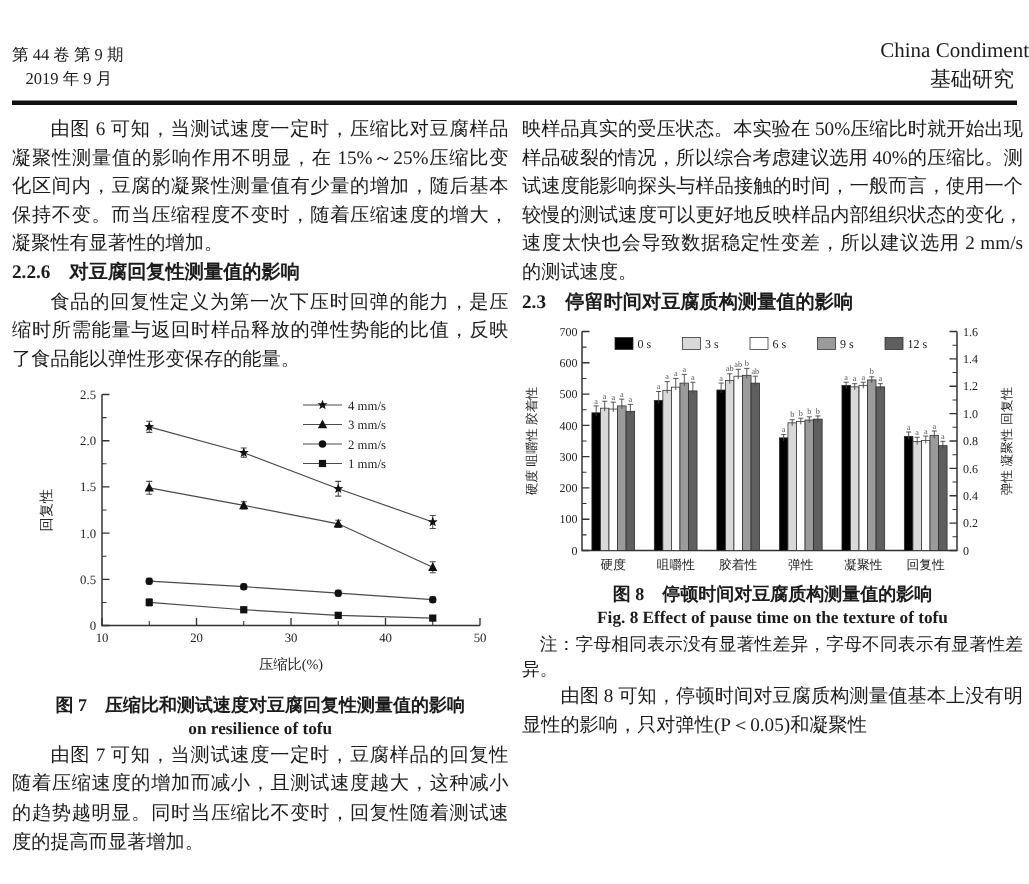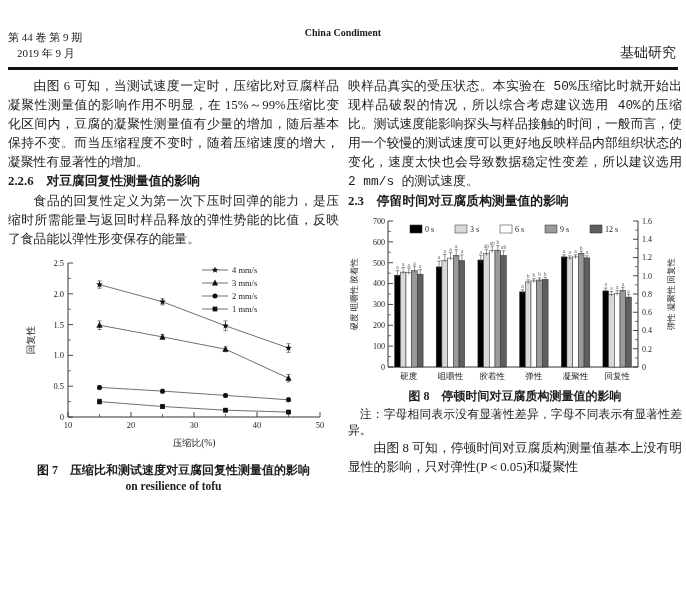--- a/index.html
+++ b/index.html
@@ -5,28 +5,28 @@
   html,body{margin:0;padding:0;background:#ffffff;}
   .page{
     position:relative;width:686px;height:589px;background:#fff;overflow:hidden;
     font-family:"Liberation Serif","DejaVu Serif",serif;color:#1c1c1c;margin-top:20px;
   }
   
   .hdr-left{position:absolute;left:8px;top:9px;font-size:11px;line-height:16px;}
   .hdr-left .l2{padding-left:9px;}
   .hdr-center{position:absolute;left:0;right:0;top:5px;text-align:center;}
   .hdr-zh{font-size:16px;letter-spacing:11px;text-indent:11px;}
-  .hdr-en{font-size:10px;font-weight:bold;margin-top:2px;}
+  .hdr-en{font-size:14px;font-weight:normal;margin-top:2px;text-align:right;}
   .hdr-right{position:absolute;right:10px;top:24px;font-size:14px;}
   .hdr-rule{position:absolute;left:8px;right:8px;top:47px;height:2.5px;background:#111;}
   
   .col-left{position:absolute;left:8px;top:57px;width:331px;}
   .col-right{position:absolute;left:348px;top:57px;width:334px;}
   p.body{font-size:12.8px;line-height:19.1px;text-align:justify;margin:0;text-indent:2em;}
-  p.noindent{text-indent:0;font-family:Liberation Mono, monospace;}
+  p.noindent{text-indent:0;}
   .sec{font-size:12.8px;font-weight:bold;margin:0;line-height:19.1px;}
   .fig-wrap{text-align:center;margin-top:4px;}
   .fig-wrap svg{display:block;margin:0 auto;font-family:"Liberation Serif","DejaVu Serif",serif;}
   .cap-zh{font-size:12px;font-weight:bold;text-align:center;margin:1px 0 0 0;line-height:17px;}
   .cap-en{font-size:11.5px;font-weight:bold;text-align:center;margin:0;line-height:15.5px;}
   .note{font-size:11.8px;line-height:16.8px;text-align:justify;margin:1px 0 0 0;text-indent:1em;}
 </style>
 </head>
 <body>
 
@@ -36,21 +36,21 @@
     <div>第 44 卷 第 9 期</div>
     <div class="l2">2019 年 9 月</div>
   </div>
   <div class="hdr-center">
     <div class="hdr-en">China Condiment</div>
   </div>
   <div class="hdr-right">基础研究</div>
   <div class="hdr-rule"></div>
 
   <div class="col-left">
-    <p class="body">由图 6 可知，当测试速度一定时，压缩比对豆腐样品凝聚性测量值的影响作用不明显，在 15%～99%压缩比变化区间内，豆腐的凝聚性测量值有少量的增加，随后基本保持不变。而当压缩程度不变时，随着压缩速度的增大，凝聚性有显著性的增加。</p>
+    <p class="body">由图 6 可知，当测试速度一定时，压缩比对豆腐样品凝聚性测量值的影响作用不明显，在 15%～25%压缩比变化区间内，豆腐的凝聚性测量值有少量的增加，随后基本保持不变。而当压缩程度不变时，随着压缩速度的增大，凝聚性有显著性的增加。</p>
     <p class="sec">2.2.6　对豆腐回复性测量值的影响</p>
     <p class="body">食品的回复性定义为第一次下压时回弹的能力，是压缩时所需能量与返回时样品释放的弹性势能的比值，反映了食品能以弹性形变保存的能量。</p>
     <div class="fig-wrap" id="fig7">
         <svg width="304" height="208" viewBox="0 0 304 208">
           <path d="M46 10 L46 164 L298 164" fill="none" stroke="#333" stroke-width="1"></path>
           <line x1="46" y1="164" x2="51" y2="164" stroke="#333" stroke-width="0.9"></line>
           <text x="42" y="167" text-anchor="end" font-size="8.5" fill="#222">0</text>
           <line x1="46" y1="133.2" x2="51" y2="133.2" stroke="#333" stroke-width="0.9"></line>
           <text x="42" y="136.2" text-anchor="end" font-size="8.5" fill="#222">0.5</text>
           <line x1="46" y1="102.4" x2="51" y2="102.4" stroke="#333" stroke-width="0.9"></line>
@@ -159,20 +159,21 @@
           <text x="210" y="46" font-size="8.5" fill="#222">2 mm/s</text>
           <line x1="180" y1="56" x2="206" y2="56" stroke="#4a4a4a" stroke-width="0.8"></line>
           <rect x="190.6" y="53.6" width="4.8" height="4.8" fill="#111111"></rect>
           <text x="210" y="59" font-size="8.5" fill="#222">1 mm/s</text>
           <text x="172" y="193" text-anchor="middle" font-size="9.5" fill="#222">压缩比(%)</text>
           <text x="12" y="87" text-anchor="middle" font-size="9.5" fill="#222" transform="rotate(-90 12 87)">回复性</text>
         </svg>
       </div>
     <p class="cap-zh">图 7　压缩比和测试速度对豆腐回复性测量值的影响</p>
     <p class="cap-en">on resilience of tofu</p>
+    <p class="body">由图 7 可知，当测试速度一定时，豆腐样品的回复性随着压缩速度的增加而减小，且测试速度越大，这种减小的趋势越明显。同时当压缩比不变时，回复性随着测试速度的提高而显著增加。</p>
   </div>
 
   <div class="col-right">
     <p class="body noindent">映样品真实的受压状态。本实验在 50%压缩比时就开始出现样品破裂的情况，所以综合考虑建议选用 40%的压缩比。测试速度能影响探头与样品接触的时间，一般而言，使用一个较慢的测试速度可以更好地反映样品内部组织状态的变化，速度太快也会导致数据稳定性变差，所以建议选用 2 mm/s 的测试速度。</p>
     <p class="sec">2.3　停留时间对豆腐质构测量值的影响</p>
     <div class="fig-wrap" id="fig8">
         <svg width="334" height="172" viewBox="0 0 334 172">
           <path d="M40 6 L40 152 L290 152 L290 6" fill="none" stroke="#333" stroke-width="1"></path>
           <line x1="40" y1="152" x2="45" y2="152" stroke="#333" stroke-width="0.9"></line>
           <text x="37" y="154.8" text-anchor="end" font-size="8" fill="#222">0</text>
@@ -357,17 +358,18 @@
           <text x="167" y="17" font-size="8" fill="#222">6 s</text>
           <rect x="197" y="10" width="12" height="8" fill="#9b9b9b" stroke="#2a2a2a" stroke-width="0.5"></rect>
           <text x="212" y="17" font-size="8" fill="#222">9 s</text>
           <rect x="242" y="10" width="12" height="8" fill="#5f5f5f" stroke="#2a2a2a" stroke-width="0.5"></rect>
           <text x="257" y="17" font-size="8" fill="#222">12 s</text>
           <text x="9" y="79" text-anchor="middle" font-size="8.5" fill="#222" transform="rotate(-90 9 79)">硬度 咀嚼性 胶着性</text>
           <text x="326" y="79" text-anchor="middle" font-size="8.5" fill="#222" transform="rotate(-90 326 79)">弹性 凝聚性 回复性</text>
         </svg>
       </div>
     <p class="cap-zh">图 8　停顿时间对豆腐质构测量值的影响</p>
+    <p class="cap-en">Fig. 8 Effect of pause time on the texture of tofu</p>
     <p class="note">注：字母相同表示没有显著性差异，字母不同表示有显著性差异。</p>
     <p class="body">由图 8 可知，停顿时间对豆腐质构测量值基本上没有明显性的影响，只对弹性(P＜0.05)和凝聚性</p>
   </div>
 
 </div>
 
 </body></html>

